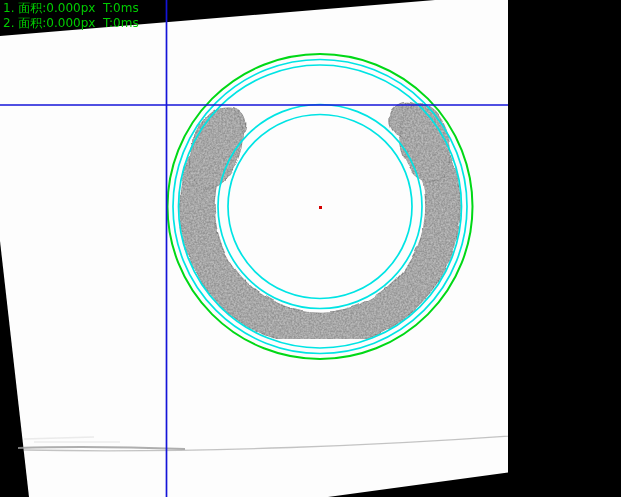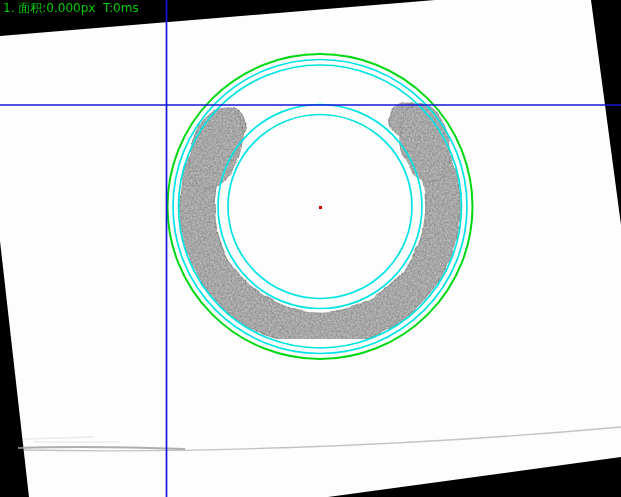--- a/index.html
+++ b/index.html
@@ -2,21 +2,21 @@
 <html><head>
 <meta charset="utf-8">
 <style>
   html, body {
     margin: 0;
     padding: 0;
     background: #000;
   }
   .stage {
     position: relative;
-    width: 621px;
+    width: 508px;
     height: 497px;
     background: #000;
     overflow: hidden;
     font-family: "DejaVu Sans", "Liberation Sans", sans-serif;
   }
   .vision-svg {
     position: absolute;
     left: 0;
     top: 0;
     display: block;
@@ -76,15 +76,16 @@
     <circle cx="320" cy="206.5" r="92" fill="none" stroke-width="1.7" stroke="#00e4e4"></circle>
 
     <line x1="166.5" y1="0" x2="166.5" y2="497" stroke-width="1.7" stroke="#1414d8"></line>
     <line x1="0" y1="105" x2="621" y2="105" stroke-width="1.7" stroke="#1414d8"></line>
 
     <rect x="319" y="206" width="3" height="3" fill="#d40000"></rect>
   </svg>
 
   <div class="status-overlay">
     <div class="status-line">1. 面积:0.000px  T:0ms</div>
+    <div class="status-line">2. 面积:0.000px  T:0ms</div>
   </div>
 
 </div>
 
 </body></html>

